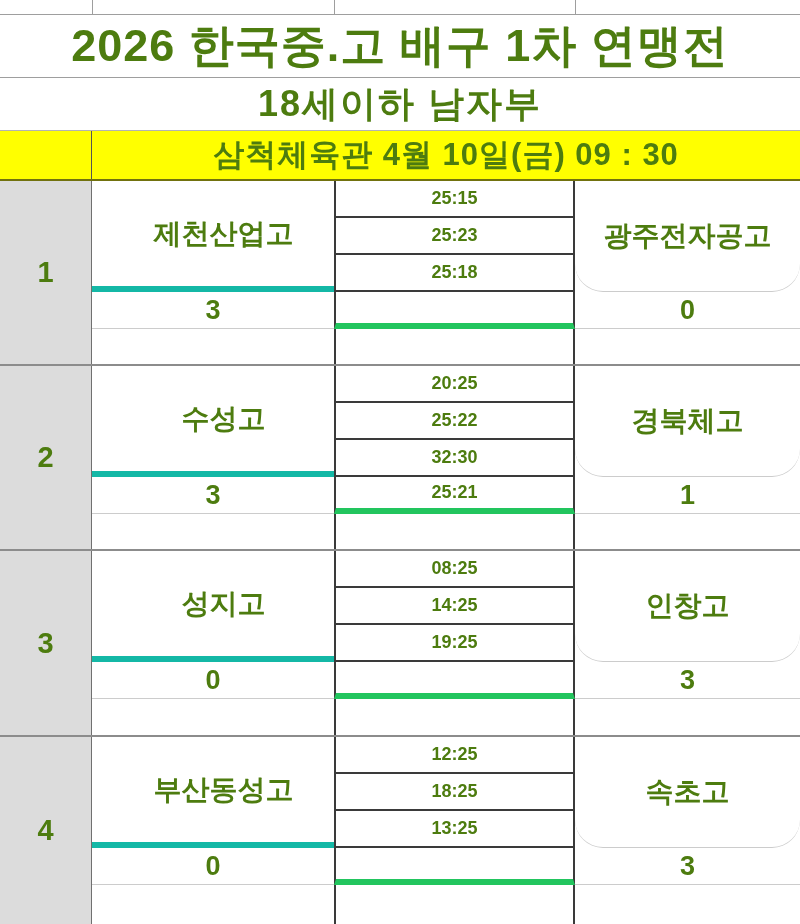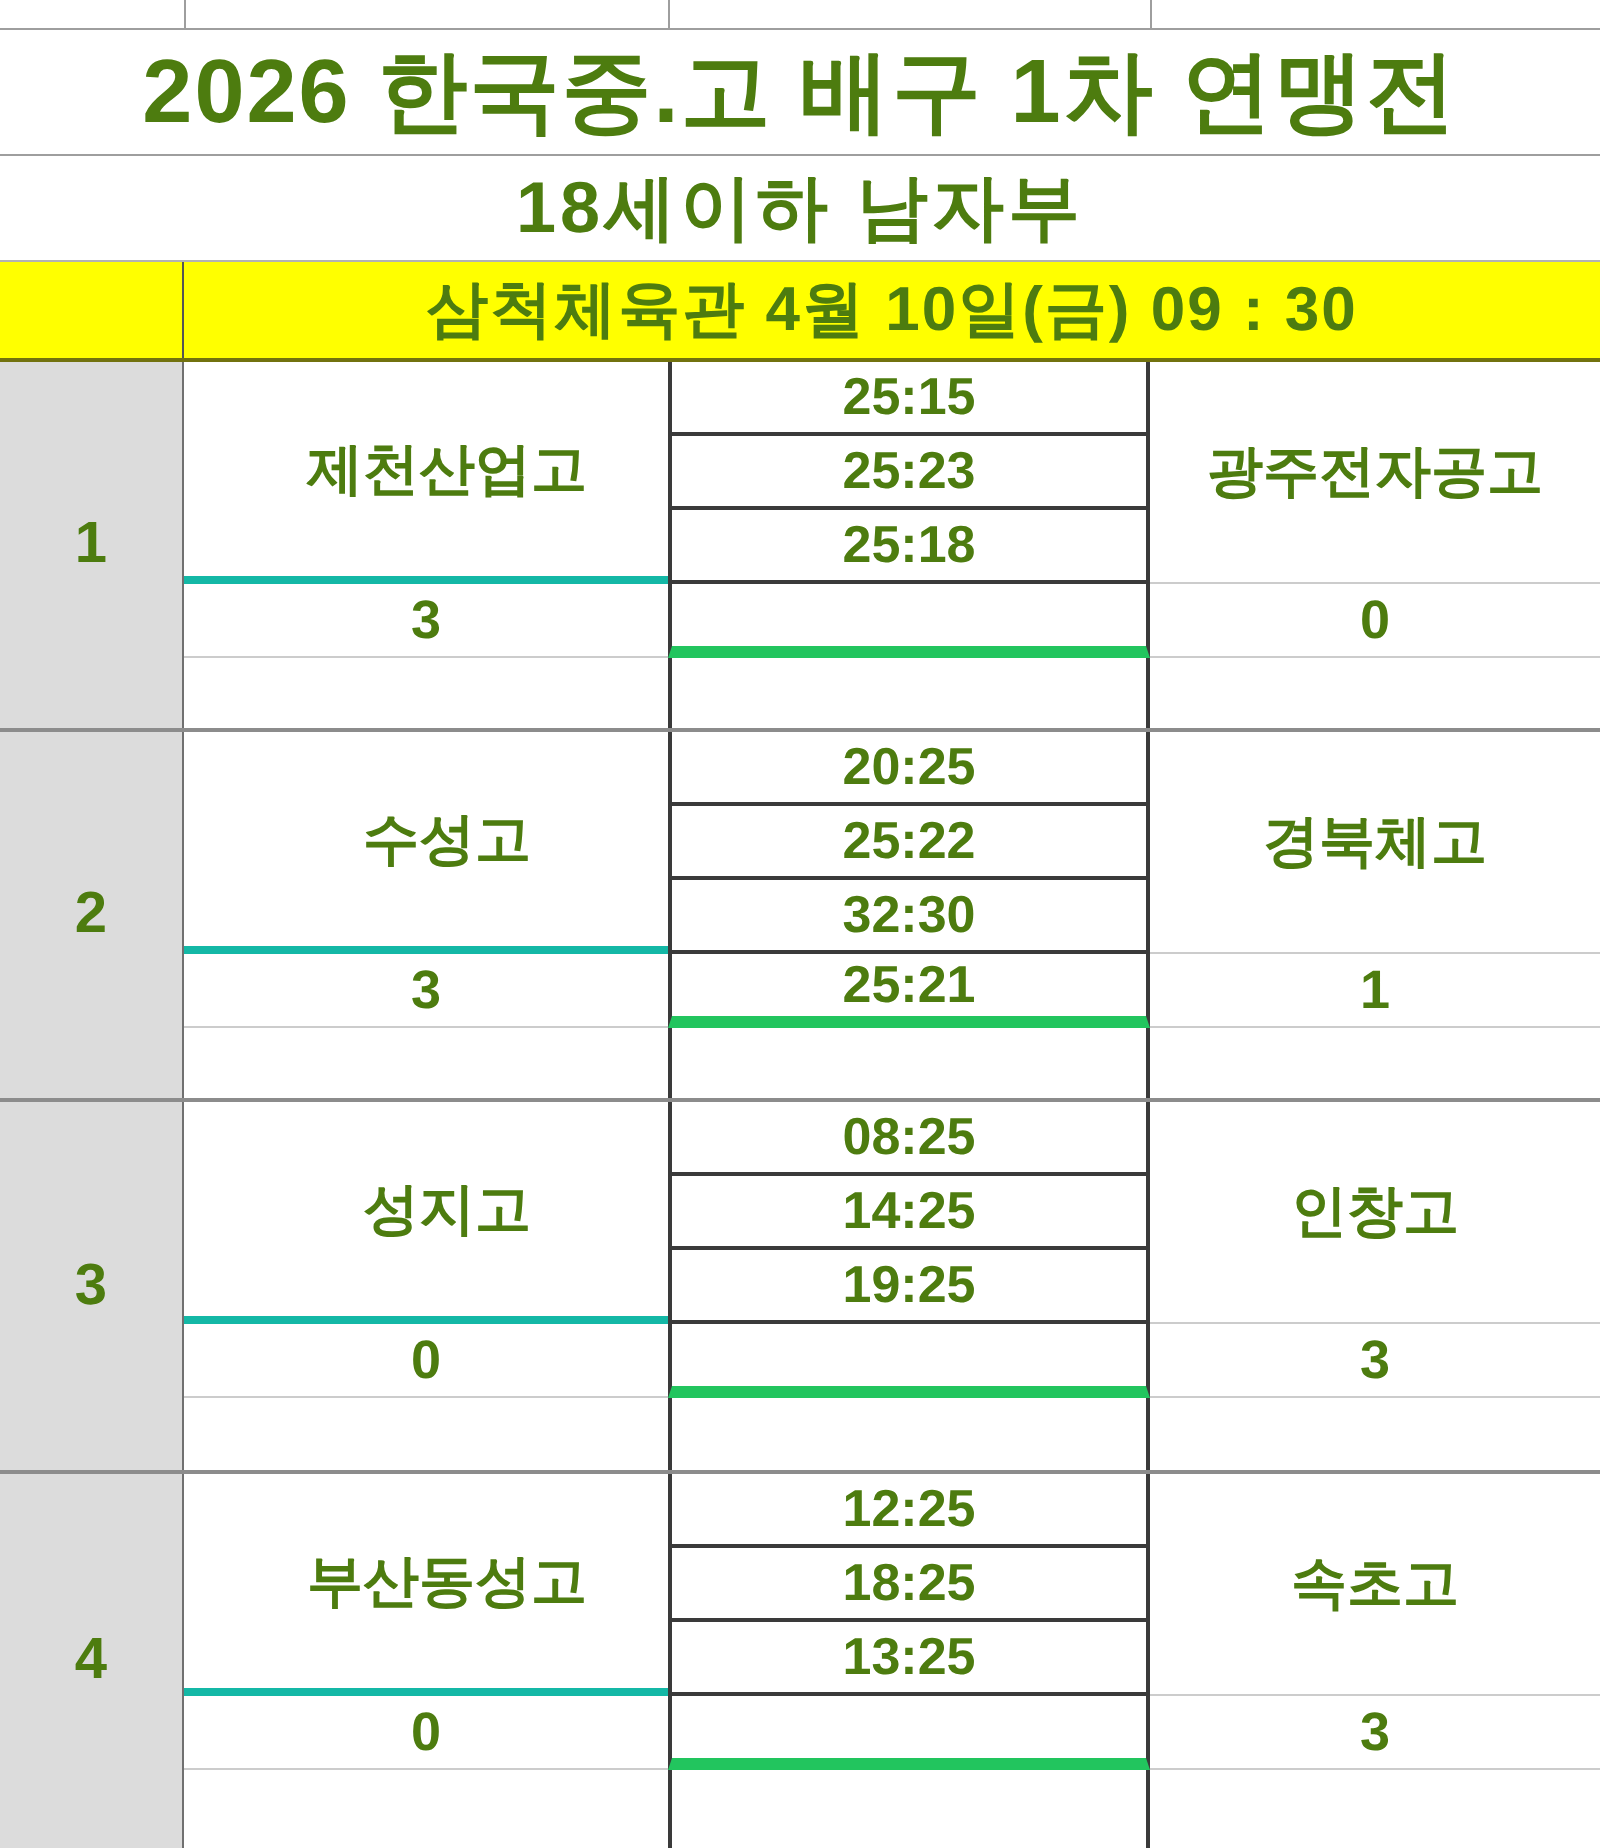--- a/index.html
+++ b/index.html
@@ -66,27 +66,27 @@
     font-weight:800;
     white-space:nowrap;
   }
   .num-cell{
     grid-column:1;grid-row:1/6;
     background:#dcdcdc;
     border-right:1px solid #707070;
     font-size:29px;
   }
   .name-cell{font-size:28px;}
-  .name-home{grid-column:2;grid-row:1/4;border-bottom:4px solid #14b8a6;padding-left:21px;}
-  .name-away{grid-column:4;grid-row:1/4;border-bottom:1px solid #cccccc;}
+  .name-home{grid-column:2;grid-row:1/4;border-bottom:6px solid #14b8a6;padding-left:21px;}
+  .name-away{grid-column:4;grid-row:1/4;border-bottom:1px solid #cccccc;border-radius:28px;}
   .mid-cell{
     grid-column:3;
     border-left:2px solid #3a3a3a;
     border-right:2px solid #3a3a3a;
-    font-size:26px;
+    font-size:18px;
   }
   .mid-r1{grid-row:1;border-bottom:2px solid #3a3a3a;}
   .mid-r2{grid-row:2;border-bottom:2px solid #3a3a3a;}
   .mid-r3{grid-row:3;border-bottom:2px solid #3a3a3a;}
   .mid-r4{grid-row:4;border-bottom:6px solid #22c55e;}
   .mid-r5{grid-row:5;}
   .total-cell{font-size:27px;border-bottom:1px solid #cccccc;}
   .total-home{grid-column:2;grid-row:4;}
   .total-away{grid-column:4;grid-row:4;}
   .spacer-home{grid-column:2;grid-row:5;}

